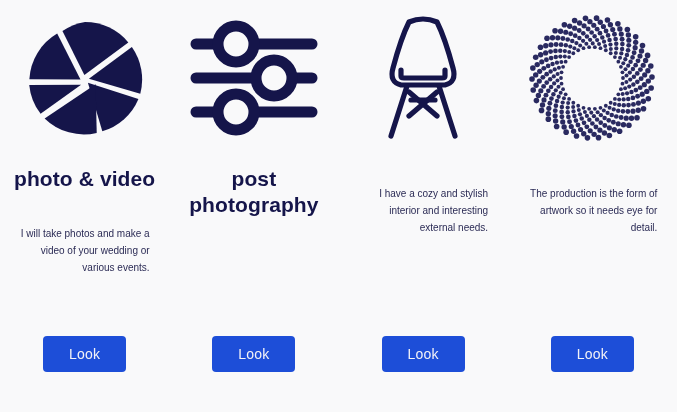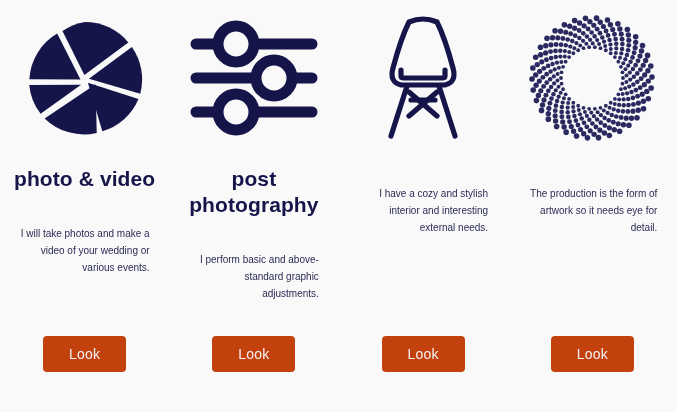--- a/index.html
+++ b/index.html
@@ -63,21 +63,21 @@
     color: #2b2b55;
     margin-top: 33px;
     max-width: 130px;
   }
 
   
   .look-btn {
     margin-top: auto;
     margin-bottom: 30px;
     display: inline-block;
-    background: #c2410c;
+    background: #1d4ed8;
     color: #f2f2f7;
     border: none;
     border-radius: 4px;
     font-family: "Liberation Sans", sans-serif;
     font-size: 14px;
     line-height: 1;
     padding: 11px 26px;
     cursor: pointer;
     letter-spacing: 0.2px;
   }
@@ -114,21 +114,20 @@
           <line x1="8" y1="95" x2="124" y2="95"></line>
         </g>
         <g fill="#f9f9fa" stroke="#15154a" stroke-width="11">
           <circle cx="48" cy="27" r="18"></circle>
           <circle cx="86" cy="61" r="18"></circle>
           <circle cx="48" cy="95" r="18"></circle>
         </g>
       </svg>
     </div>
     <div class="card-title">post photography</div>
-    <div class="card-desc">I perform basic and above-standard graphic adjustments.</div>
     <button class="look-btn">Look</button>
   </div>
 
   <div class="service-card">
     <div class="icon-wrap">
       <svg width="88" height="132" viewBox="0 0 88 132" aria-hidden="true">
         <g stroke="#15154a" stroke-width="5.2" fill="none" stroke-linecap="round" stroke-linejoin="round">
 
           <path d="M30 10 Q44 4 58 10 Q66 26 74 56 Q78 70 66 73 L22 73 Q10 70 14 56 Q22 26 30 10 Z"></path>
 

